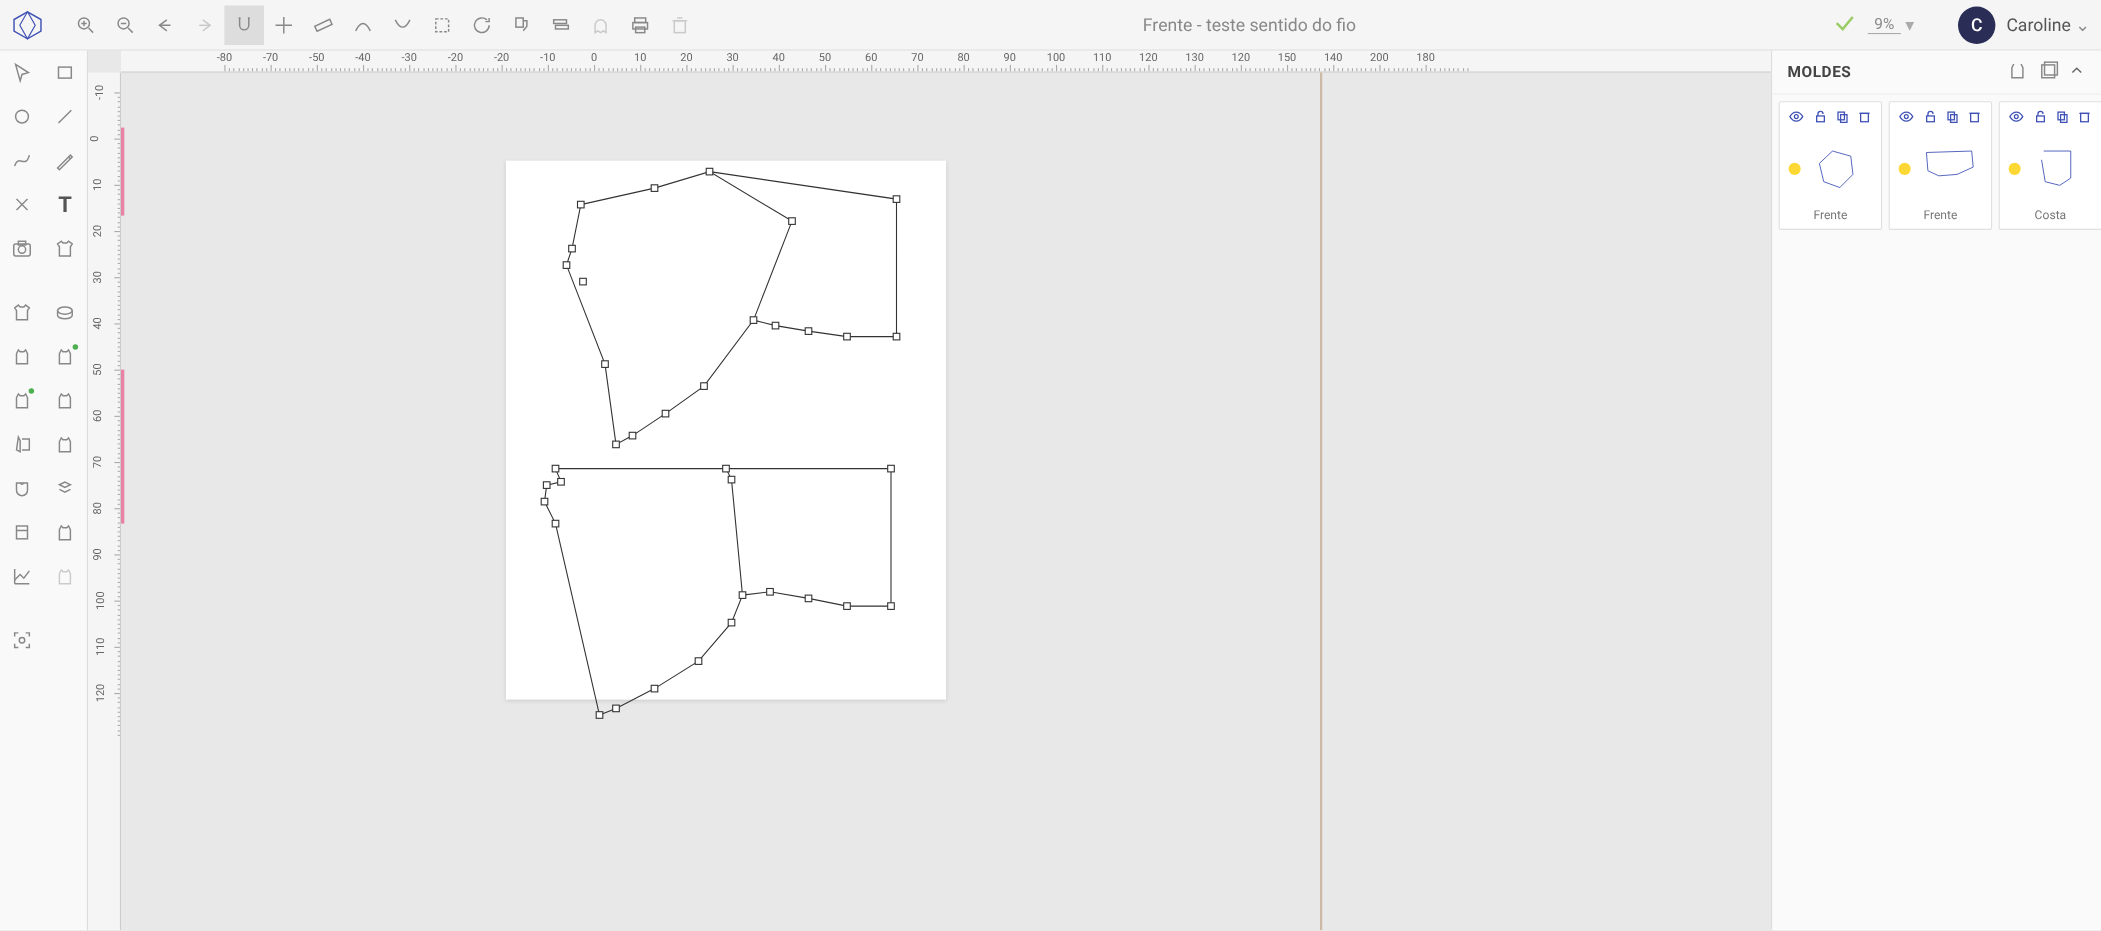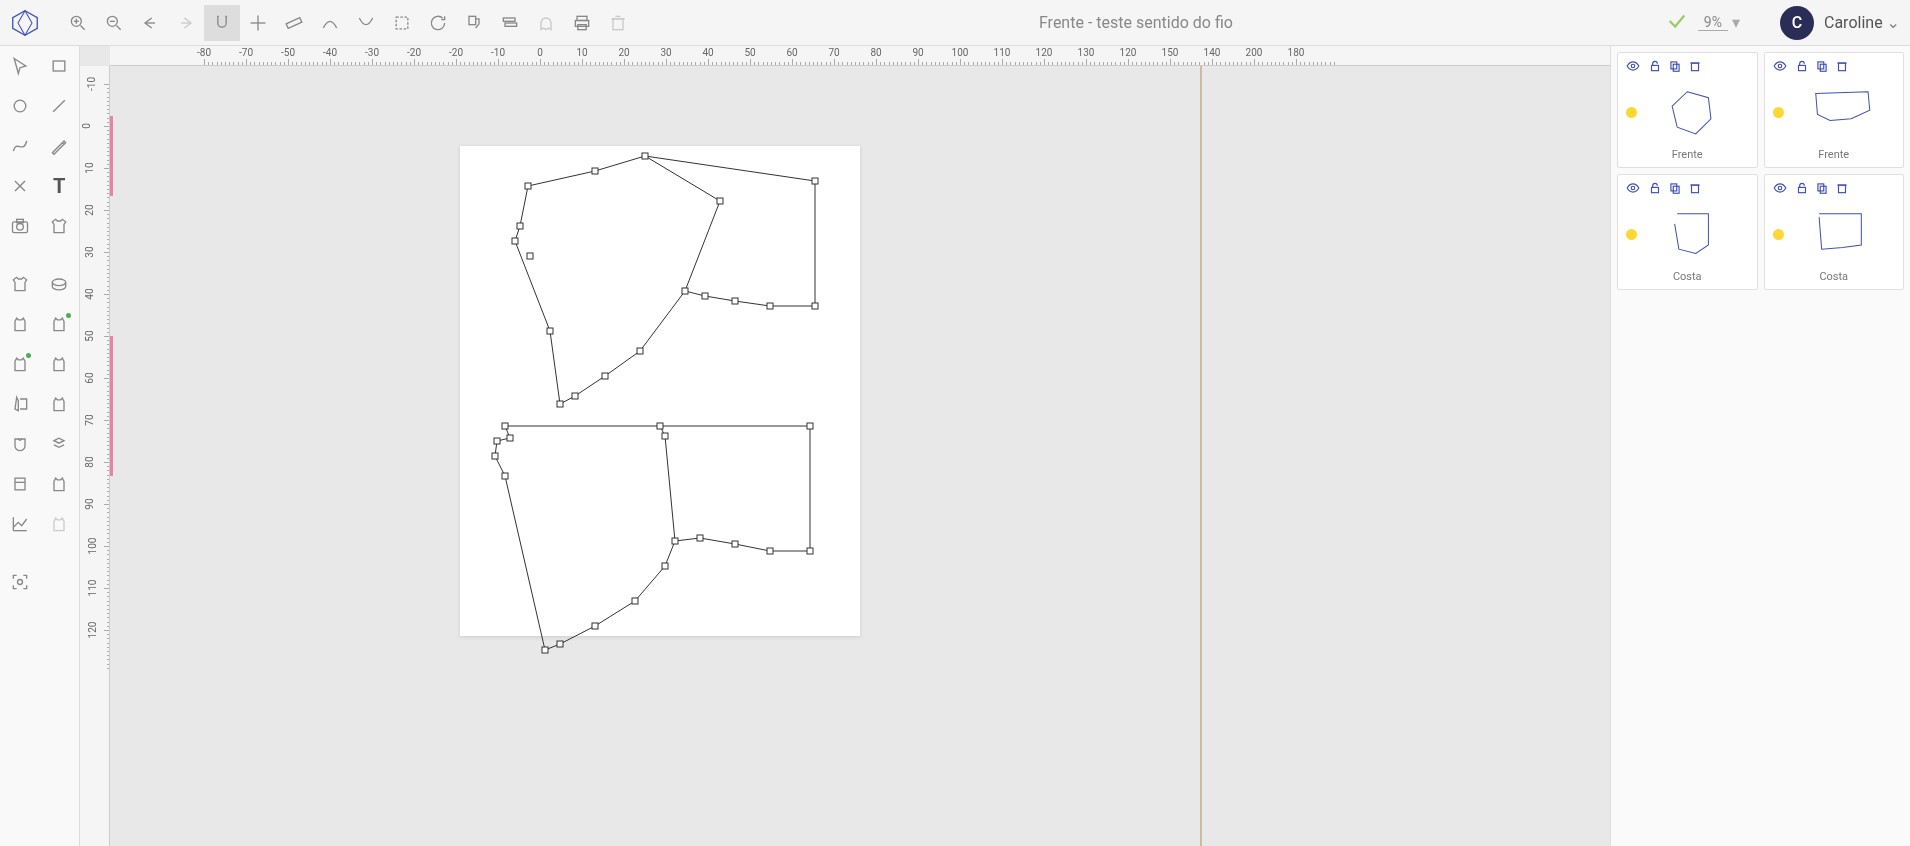--- a/index.html
+++ b/index.html
@@ -38,21 +38,21 @@
 
 .paper { position:absolute; background:white; box-shadow:0 1px 4px rgba(0,0,0,.12); }
 .paper svg { width:100%; height:100%; overflow:visible; }
 .paper svg path, .paper svg polyline, .paper svg polygon { fill:none; stroke:#333; stroke-width:1; }
 .paper svg rect.node { fill:white; stroke:#333; stroke-width:1; }
 
 .right-panel { width: 300px; background:#fafafa; border-left:1px solid #ddd; display:flex; flex-direction:column; }
 .panel-head { height:40px; padding:0 14px; display:flex; align-items:center; border-bottom:1px solid #eee; }
 .panel-head .title { font-weight:700; color:#444; letter-spacing:.5px; flex:1; font-size:14px; }
 .panel-head .mini { color:#888; margin-left:8px; }
-.molds { padding:6px; display:grid; grid-template-columns:1fr 1fr; gap:6px; }
+.molds { padding:6px; display:grid; grid-template-columns:1fr 1fr 1fr 1fr; gap:6px; }
 .mold-card { background:white; border:1px solid #e0e0e0; border-radius:2px; padding:4px 4px 6px; }
 .mold-card .icons-row { display:flex; gap:6px; color:#3f51b5; font-size:13px; padding:2px 4px 4px; align-items:center; }
 .mold-card .icons-row .eye { margin-right:2px; }
 .mold-card .body { display:flex; align-items:center; gap:6px; padding:2px 4px; }
 .mold-card .dot { width:11px; height:11px; border-radius:50%; background:#fdd835; flex-shrink:0; }
 .mold-card .thumb { flex:1; height:60px; display:flex; align-items:center; justify-content:center; }
 .mold-card .thumb svg { max-width:90%; max-height:90%; }
 .mold-card .thumb svg polyline, .mold-card .thumb svg polygon { fill:none; stroke:#3f51b5; stroke-width:1.2; }
 .mold-card .caption { text-align:center; font-size:11px; color:#777; padding-top:4px; }
 
@@ -839,20 +839,33 @@
             <rect class="node" x="347" y="402" width="6" height="6"></rect>
             <rect class="node" x="307" y="402" width="6" height="6"></rect>
             <rect class="node" x="272" y="395" width="6" height="6"></rect>
             <rect class="node" x="237" y="389" width="6" height="6"></rect>
           </g>
       </svg>
     </div>
   </div>
 
   <div class="right-panel">
+    <div class="panel-head">
+      <div class="title">MOLDES</div>
+      <div class="mini"><svg class="ico" viewBox="0 0 24 24" width="16" height="16">
+            <path d="M8 5 L6 9 L6 20 L18 20 L18 9 L16 5"></path>
+          </svg></div>
+      <div class="mini"><svg class="ico" viewBox="0 0 24 24" width="16" height="16">
+            <rect x="5" y="6" width="14" height="14"></rect>
+            <rect x="8" y="3" width="14" height="14"></rect>
+          </svg></div>
+      <div class="mini"><svg width="16" height="16" viewBox="0 0 24 24" stroke="#666" fill="none" stroke-width="2">
+            <polyline points="6 15 12 9 18 15"></polyline>
+          </svg></div>
+    </div>
     <div class="molds" id="molds">
         <div class="mold-card">
     <div class="icons-row">
       <span class="eye"><svg width="14" height="14" viewBox="0 0 24 24" fill="none" stroke="#3f51b5" stroke-width="2">
                 <path d="M2 12s4-7 10-7 10 7 10 7-4 7-10 7S2 12 2 12z"></path>
                 <circle cx="12" cy="12" r="3"></circle>
               </svg></span>
       <span><svg width="14" height="14" viewBox="0 0 24 24" fill="none" stroke="#3f51b5" stroke-width="2">
                 <rect x="6" y="11" width="12" height="9"></rect>
                 <path d="M8 11 V8 a4 4 0 0 1 8 0"></path>

